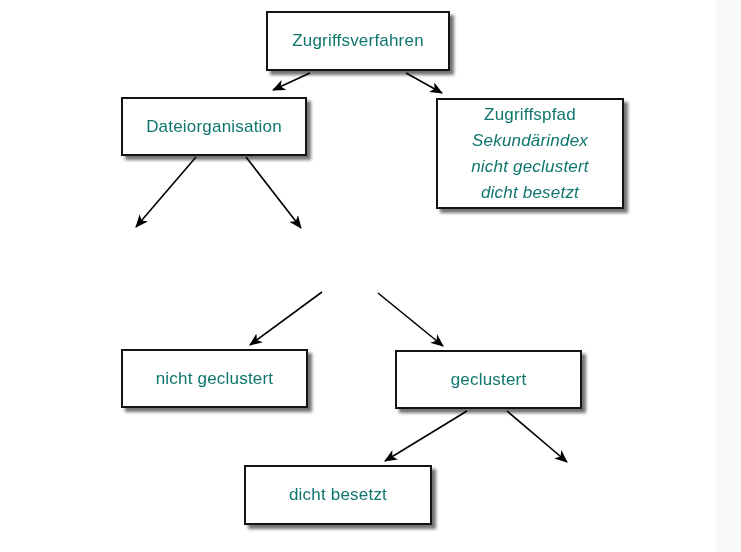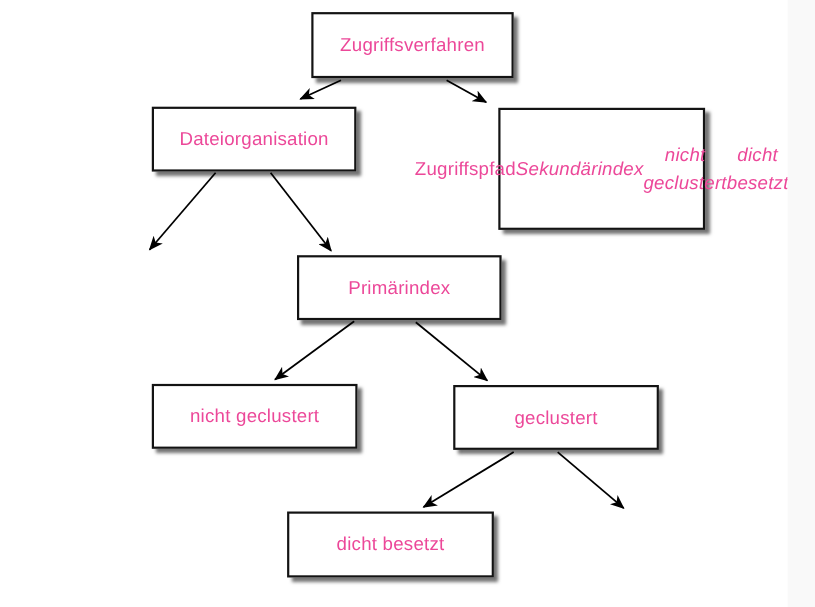--- a/index.html
+++ b/index.html
@@ -26,27 +26,26 @@
   .node {
     position: absolute;
     box-sizing: border-box;
     background: #ffffff;
     border: 2px solid #131313;
     box-shadow: 4px 4px 3px rgba(0,0,0,0.55);
     display: flex;
     align-items: center;
     justify-content: center;
     text-align: center;
-    color: #ec4899;
+    color: #0f766e;
     font-size: 17px;
     letter-spacing: 0.2px;
-    margin-left: 17px;
   }
   .node.multiline {
-    flex-direction: row;
+    flex-direction: column;
     justify-content: center;
     line-height: 26px;
   }
   .node .line { display: block; }
   .node .line.italic { font-style: italic; }
 
   .n-zugriffsverfahren { left: 266px; top: 11px;  width: 184px; height: 60px; }
   .n-dateiorganisation { left: 121px; top: 97px;  width: 186px; height: 59px; }
   .n-zugriffspfad      { left: 436px; top: 98px;  width: 188px; height: 111px; }
   .n-ohne-index        { left: 29px;  top: 231px; width: 186px; height: 59px; }
@@ -99,23 +98,20 @@
   </div>
 
   <div class="node multiline n-zugriffspfad">
     <span class="line">Zugriffspfad</span>
     <span class="line italic">Sekundärindex</span>
     <span class="line italic">nicht geclustert</span>
     <span class="line italic">dicht besetzt</span>
   </div>
 
 
-  <div class="node n-primaerindex">
-    <span>Primärindex</span>
-  </div>
 
   <div class="node n-nicht-geclustert">
     <span>nicht geclustert</span>
   </div>
 
   <div class="node n-geclustert">
     <span>geclustert</span>
   </div>
 
   <div class="node n-dicht-besetzt">

